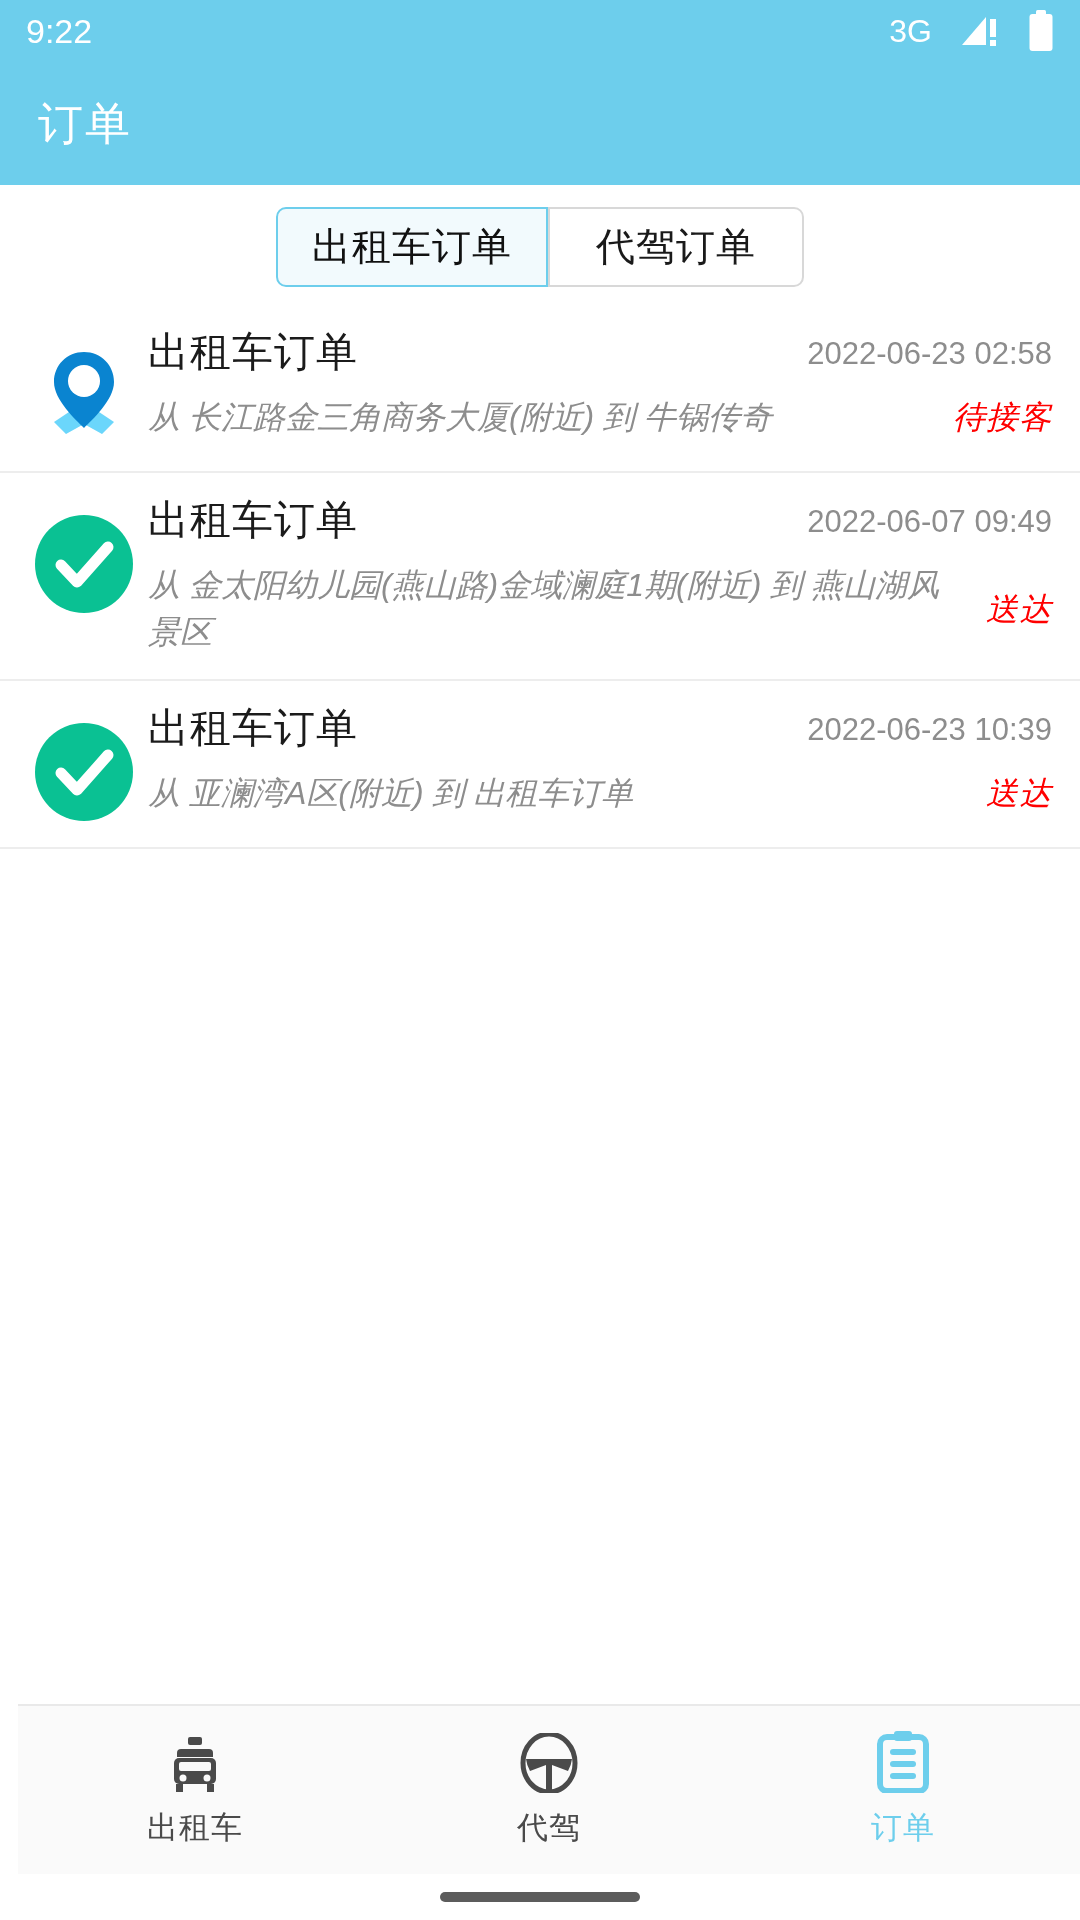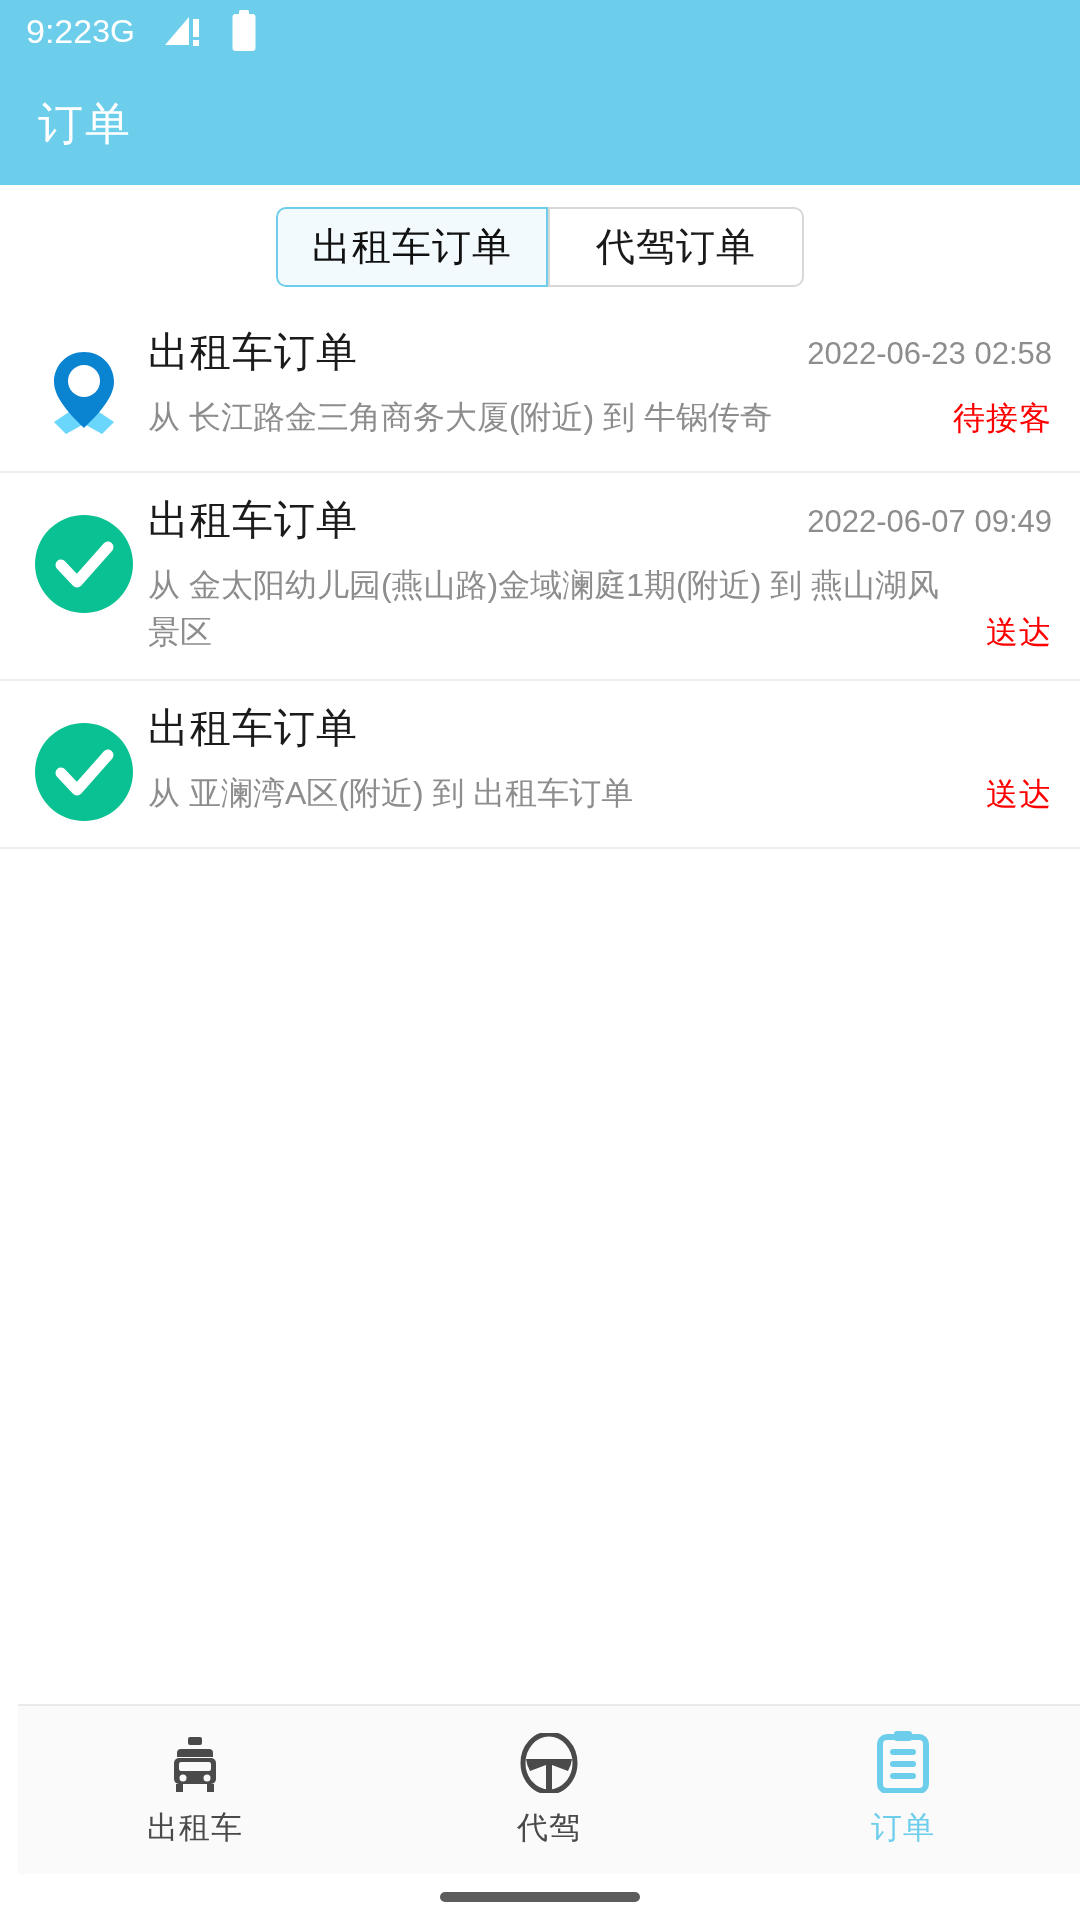--- a/index.html
+++ b/index.html
@@ -7,21 +7,21 @@
     width:1080px; height:1920px;
     background:#ffffff;
     font-family:"Liberation Sans","DejaVu Sans",sans-serif;
     overflow:hidden;
   }
   .phone { position:relative; width:1080px; height:1920px; background:#fff; display:flex; flex-direction:column; }
 
   
   .statusbar {
     height:62px; background:#6DCEEC;
-    display:flex; align-items:center; 
+    display:flex; align-items:center; justify-content:space-between;
     padding:0 26px; flex:0 0 auto;
   }
   .sb-time { color:#fff; font-size:34px; letter-spacing:0px; font-weight:400; }
   .sb-right { display:flex; align-items:center; gap:28px; }
   .sb-3g { color:#fff; font-size:32px; font-weight:500; letter-spacing:0px; }
   .sb-signal { display:block; }
   .sb-batt { display:block; }
 
   
   .appbar {
@@ -59,21 +59,21 @@
     flex:0 0 112px; width:112px; height:120px;
     display:flex; align-items:center; justify-content:center;
     padding-top:18px;
   }
   .order-body { flex:1 1 auto; min-width:0; padding-left:8px; }
 
   .order-top { display:flex; align-items:flex-start; justify-content:space-between; }
   .order-title { font-size:41px; color:#1b1b1b; font-weight:400; letter-spacing:1px; line-height:1.25; }
   .order-time { font-size:31px; color:#8d8d8d; white-space:nowrap; padding-top:9px; letter-spacing:0px; }
 
-  .order-bottom { display:flex; align-items:flex-end; justify-content:space-between; margin-top:16px; gap:26px; }
+  .order-bottom { display:flex; align-items:center; justify-content:space-between; margin-top:16px; gap:26px;font-style:italic; }
   .order-route {
     font-size:32px; color:#8d8d8d; line-height:1.45;
     letter-spacing:0px; flex:1 1 auto;
   }
   .order-status { font-size:32px; color:#ff0000; white-space:nowrap; flex:0 0 auto; padding-top:2px; letter-spacing:1px; }
 
   
   .spacer { flex:1 1 auto; background:#fff; }
   .bottomnav {
     flex:0 0 auto; height:170px; background:#fafafa;
@@ -172,20 +172,21 @@
     <div class="order">
       <div class="order-icon">
         <svg width="100" height="100" viewBox="0 0 100 100">
           <circle cx="50" cy="50" r="49" fill="#0AC193"></circle>
           <path d="M27 51 L43 68 L74 33" stroke="#ffffff" stroke-width="11" fill="none" stroke-linecap="round" stroke-linejoin="round"></path>
         </svg>
       </div>
       <div class="order-body">
         <div class="order-top">
           <div class="order-title">出租车订单</div>
+          <div class="order-time">2022-06-23 10:39</div>
         </div>
         <div class="order-bottom">
           <div class="order-route">从 亚澜湾A区(附近) 到 出租车订单</div>
           <div class="order-status">送达</div>
         </div>
       </div>
     </div>
 
   </div>
 

